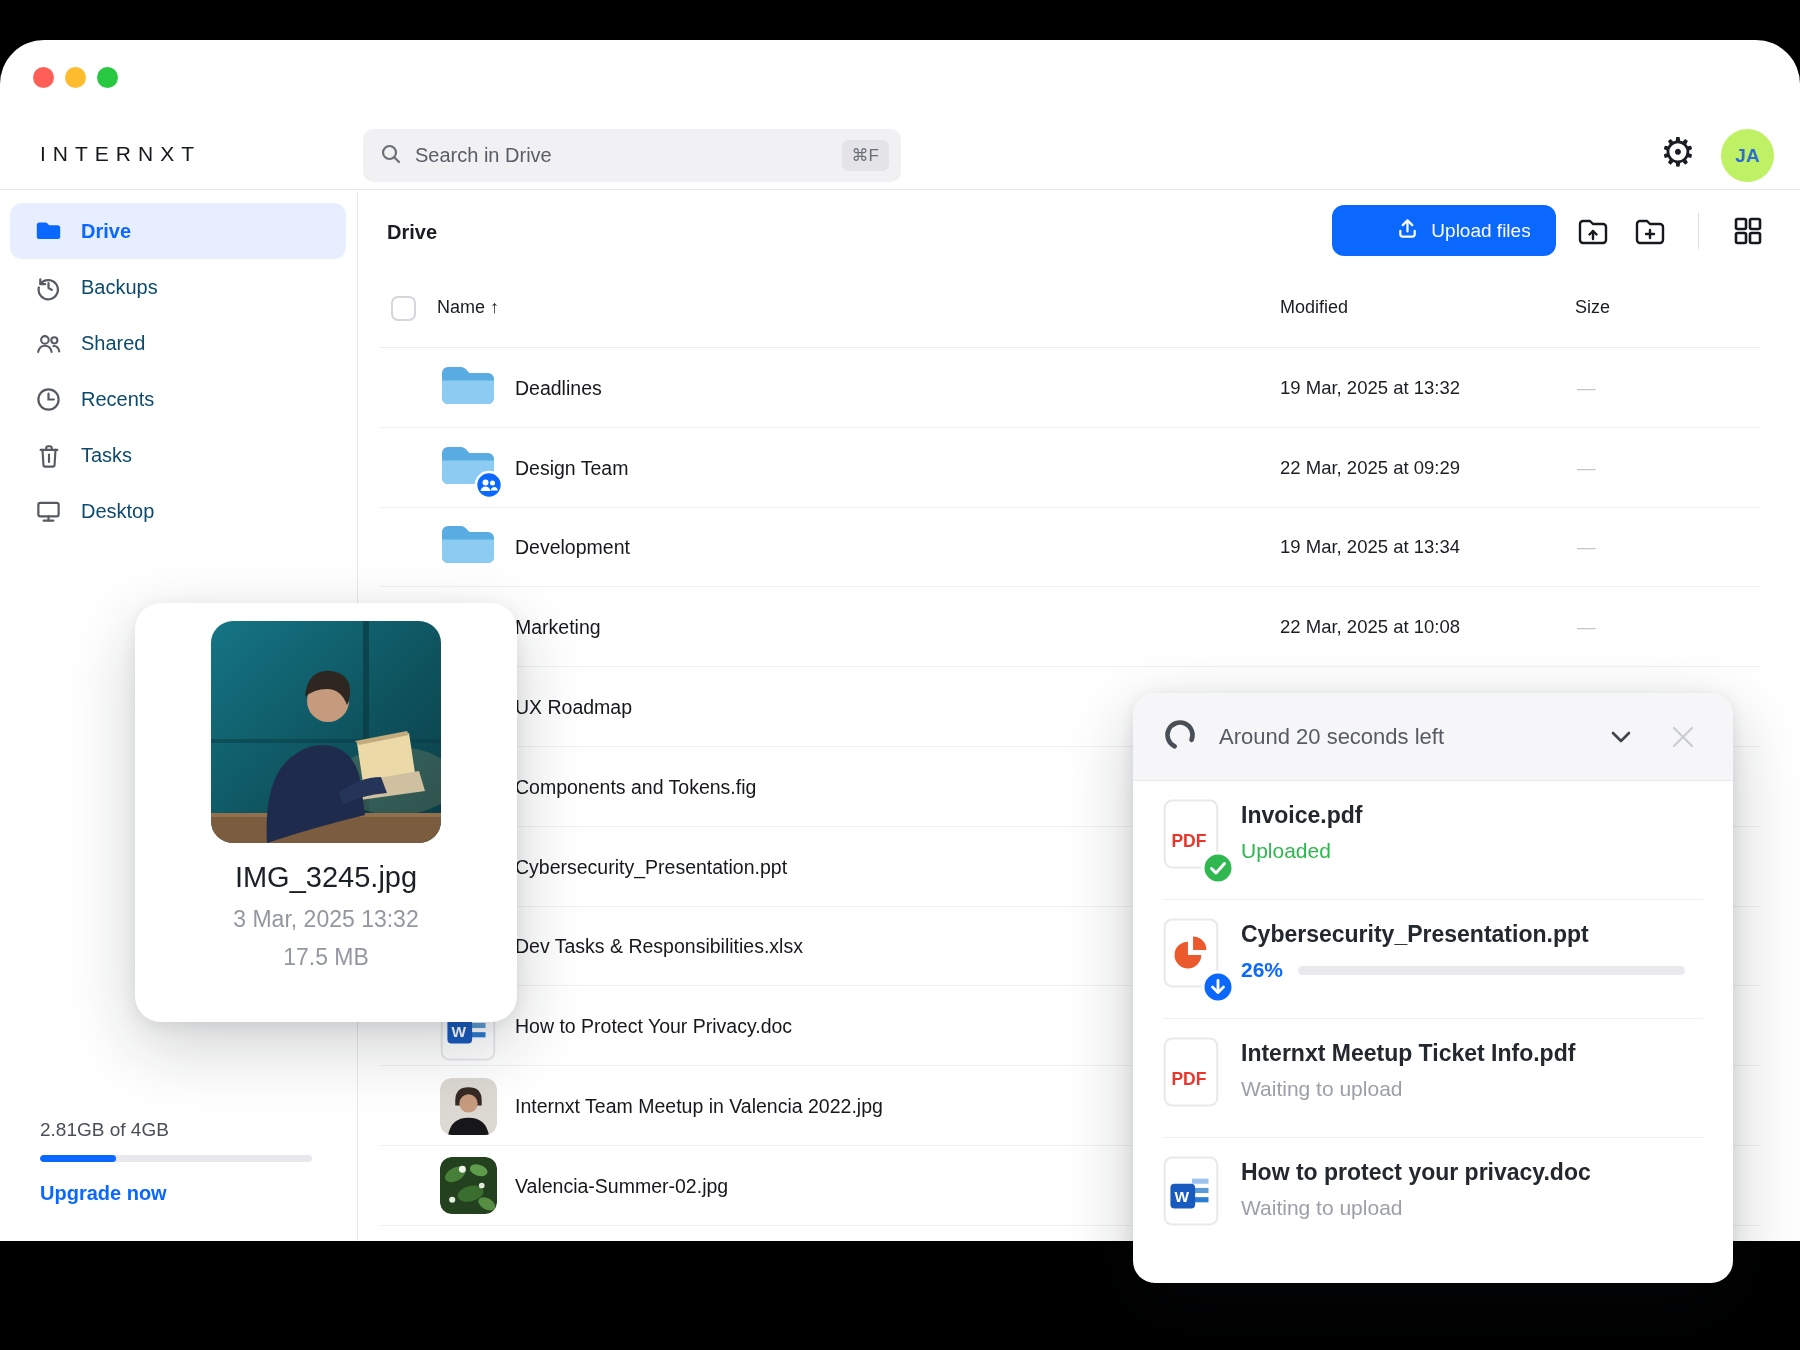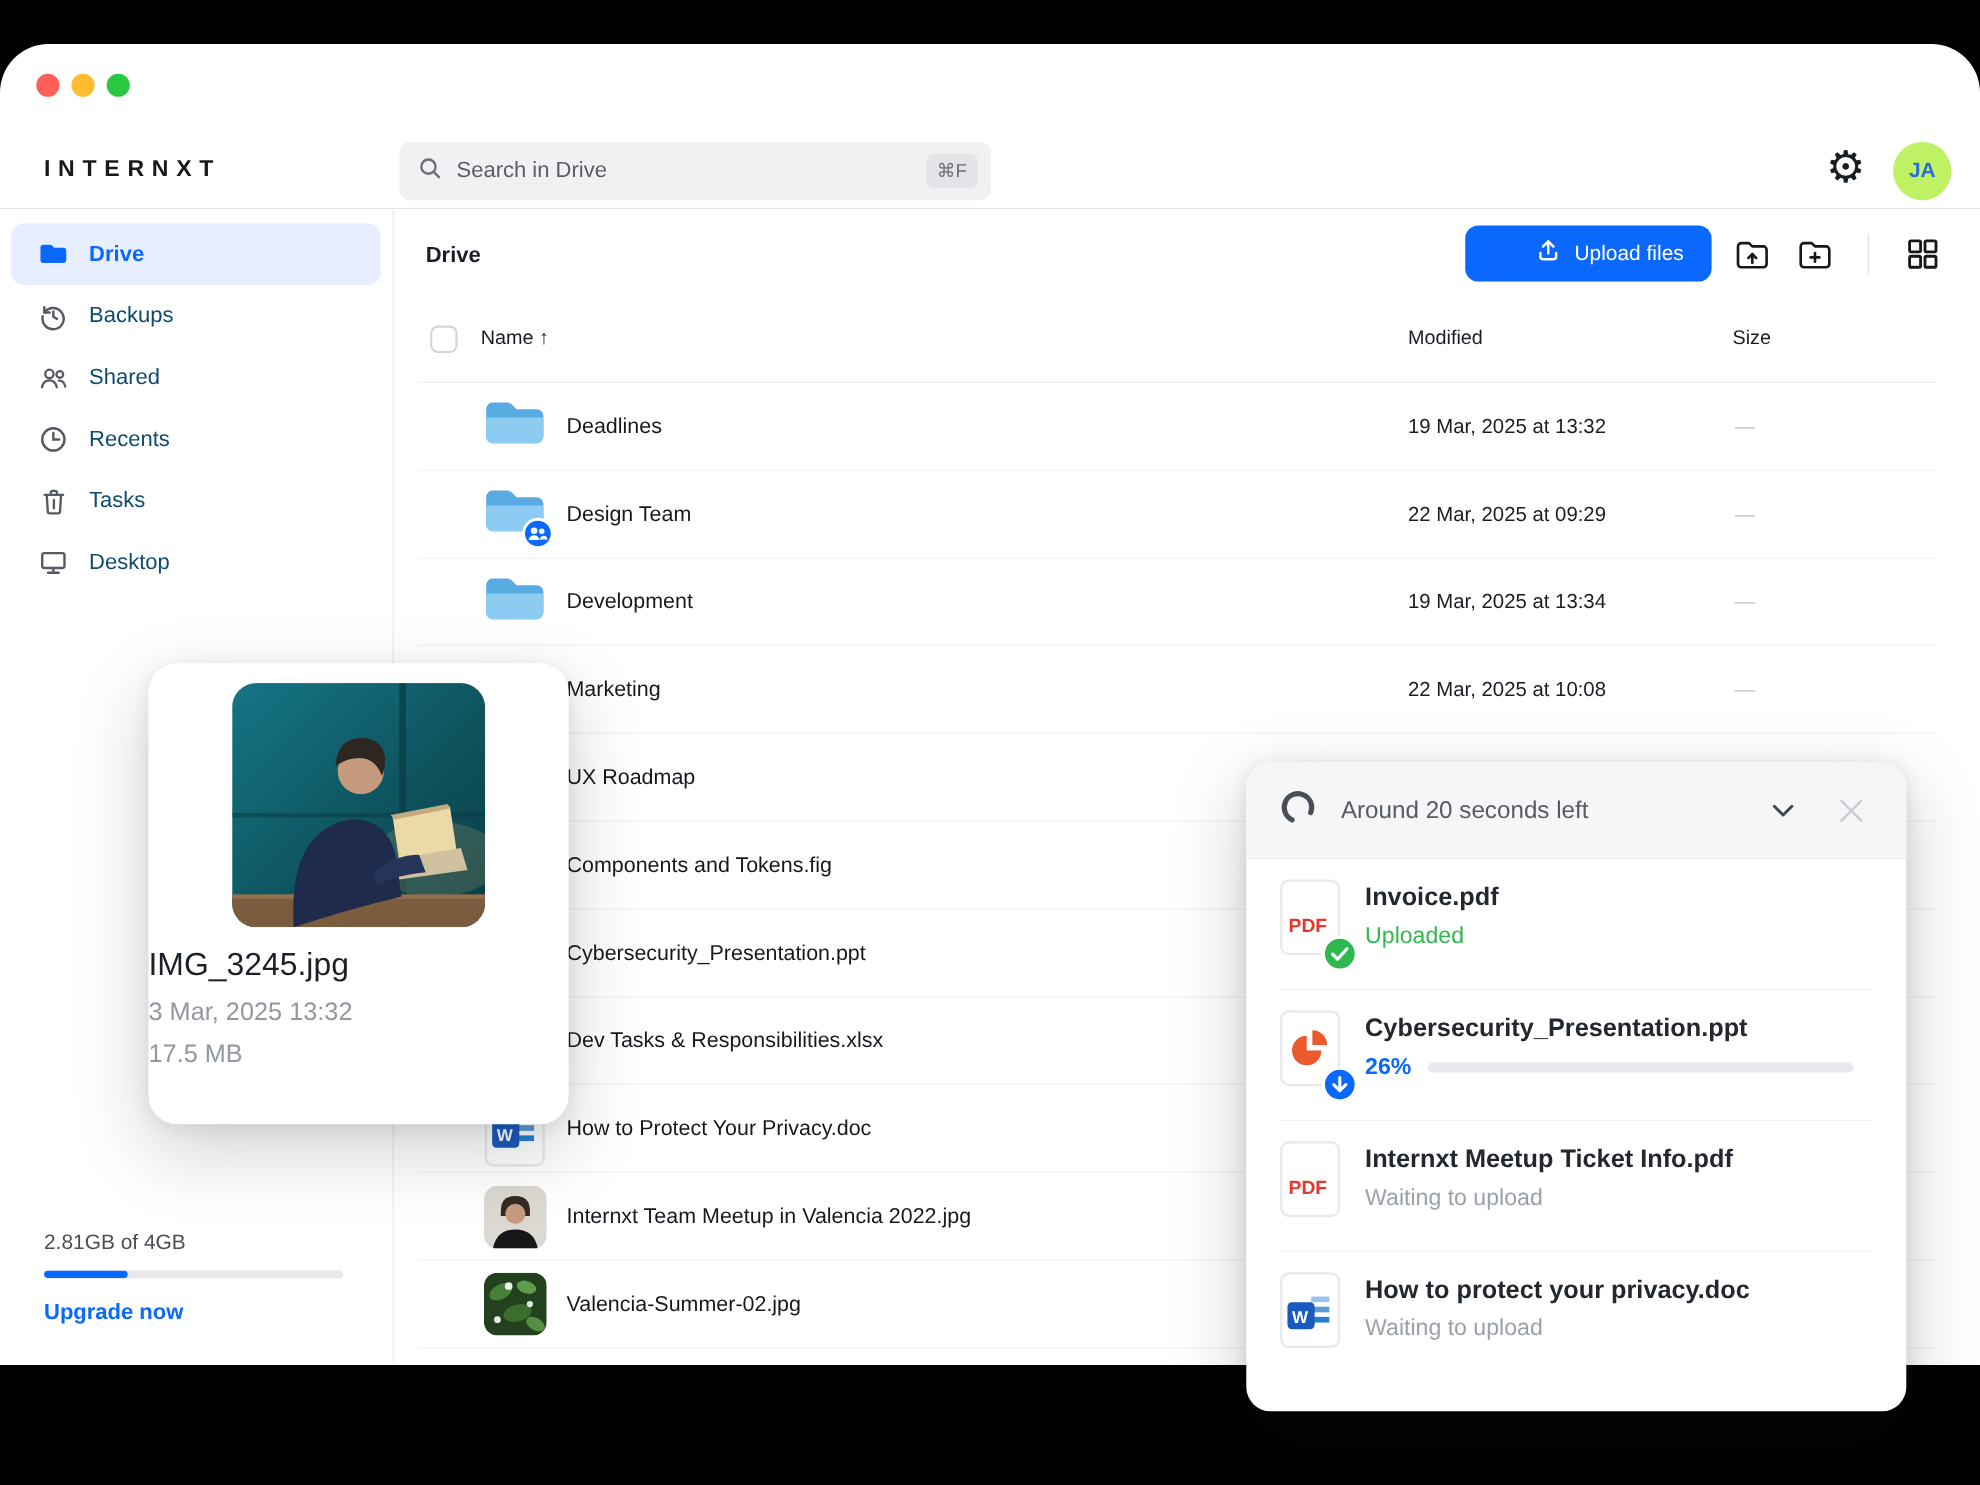--- a/index.html
+++ b/index.html
@@ -12,21 +12,21 @@
   .window {
     position:absolute; left:0; top:40px; width:1800px; height:1201px;
     background:#fff; border-radius:44px 44px 0 0;
   }
   
   .topbar { position:absolute; left:0; top:0; width:100%; height:150px; border-bottom:1px solid #e8e8ec; }
   .dot { position:absolute; top:27px; width:21px; height:21px; border-radius:50%; }
   .dot.red    { left:33px;  background:#ff5f57; }
   .dot.yellow { left:65px;  background:#febc2e; }
   .dot.green  { left:97px;  background:#28c840; }
-  .brand { position:absolute; left:40px; top:102px; font-size:21px; font-weight:700; letter-spacing:7px; color:#15181d;text-align:center; }
+  .brand { position:absolute; left:40px; top:102px; font-size:21px; font-weight:400; letter-spacing:7px; color:#15181d;text-align:center; }
   .search {
     position:absolute; left:363px; top:89px; width:538px; height:53px;
     background:#f1f1f4; border-radius:10px; display:flex; align-items:center; padding:0 12px 0 16px;
   }
   .search .ph { flex:1; margin-left:12px; font-size:20px; color:#585d66; }
   .kbd { background:#e3e3e8; color:#6a7078; font-size:17px; padding:5px 10px; border-radius:7px; }
   .gear { position:absolute; left:1656px; top:90px; width:44px; height:44px; font-size:40px; line-height:44px; text-align:center; color:#1a1d23; cursor:default; }
   .avatar {
     position:absolute; left:1721px; top:89px; width:53px; height:53px; border-radius:50%;
     background:#bef264; color:#2e6bd6; font-weight:700; font-size:19px;
@@ -66,21 +66,21 @@
   .row:after { content:""; position:absolute; left:22px; right:40px; bottom:0; border-bottom:1px solid #f1f1f3; }
   .row .ric { position:absolute; left:79px; top:50%; transform:translateY(-50%); width:62px; height:58px; display:flex; align-items:center; justify-content:center; }
   .row .rname { position:absolute; left:157px; top:50%; transform:translateY(-50%); font-size:19.5px; color:#16181d; white-space:nowrap; }
   .row .rmod  { position:absolute; left:922px; top:50%; transform:translateY(-50%); font-size:18.5px; color:#1a1d23; white-space:nowrap; }
   .row .rsize { position:absolute; left:1219px; top:50%; transform:translateY(-50%); font-size:18.5px; color:#c2c5cb; }
   .thumb { width:57px; height:57px; border-radius:12px; }
   
   .preview {
     position:absolute; left:135px; top:603px; width:382px; height:419px; background:#fff; z-index:40;
     border-radius:26px; box-shadow:0 24px 70px rgba(20,24,31,.20), 0 4px 16px rgba(20,24,31,.08);
-    text-align:left;
+    text-align:center;
   }
   .preview .photo { position:absolute; left:76px; top:18px; width:230px; height:222px; border-radius:22px; overflow:hidden; }
   .preview .pname { position:absolute; left:0; width:100%; top:258px; font-size:29px; font-weight:500; color:#1b1f26; }
   .preview .pmod  { position:absolute; left:0; width:100%; top:303px; font-size:23px; color:#9297a0; }
   .preview .psize { position:absolute; left:0; width:100%; top:341px; font-size:23px; color:#9297a0; }
   
   .toast {
     position:absolute; left:1089px; top:693px; width:600px; height:590px; background:#fff; z-index:50;
     border-radius:22px; box-shadow:0 24px 70px rgba(20,24,31,.22), 0 4px 16px rgba(20,24,31,.10); overflow:hidden;margin-left:44px;
   }

